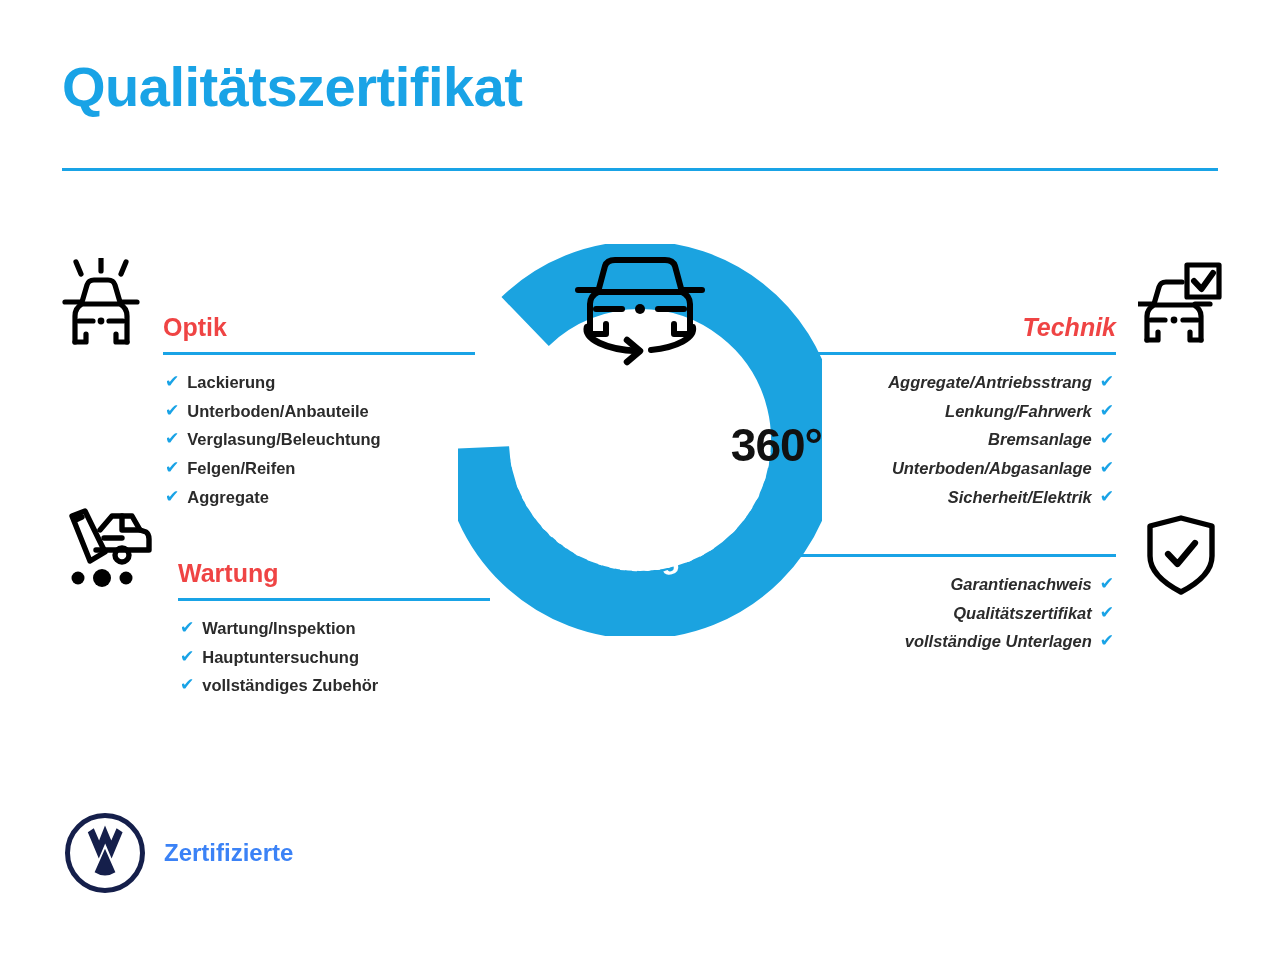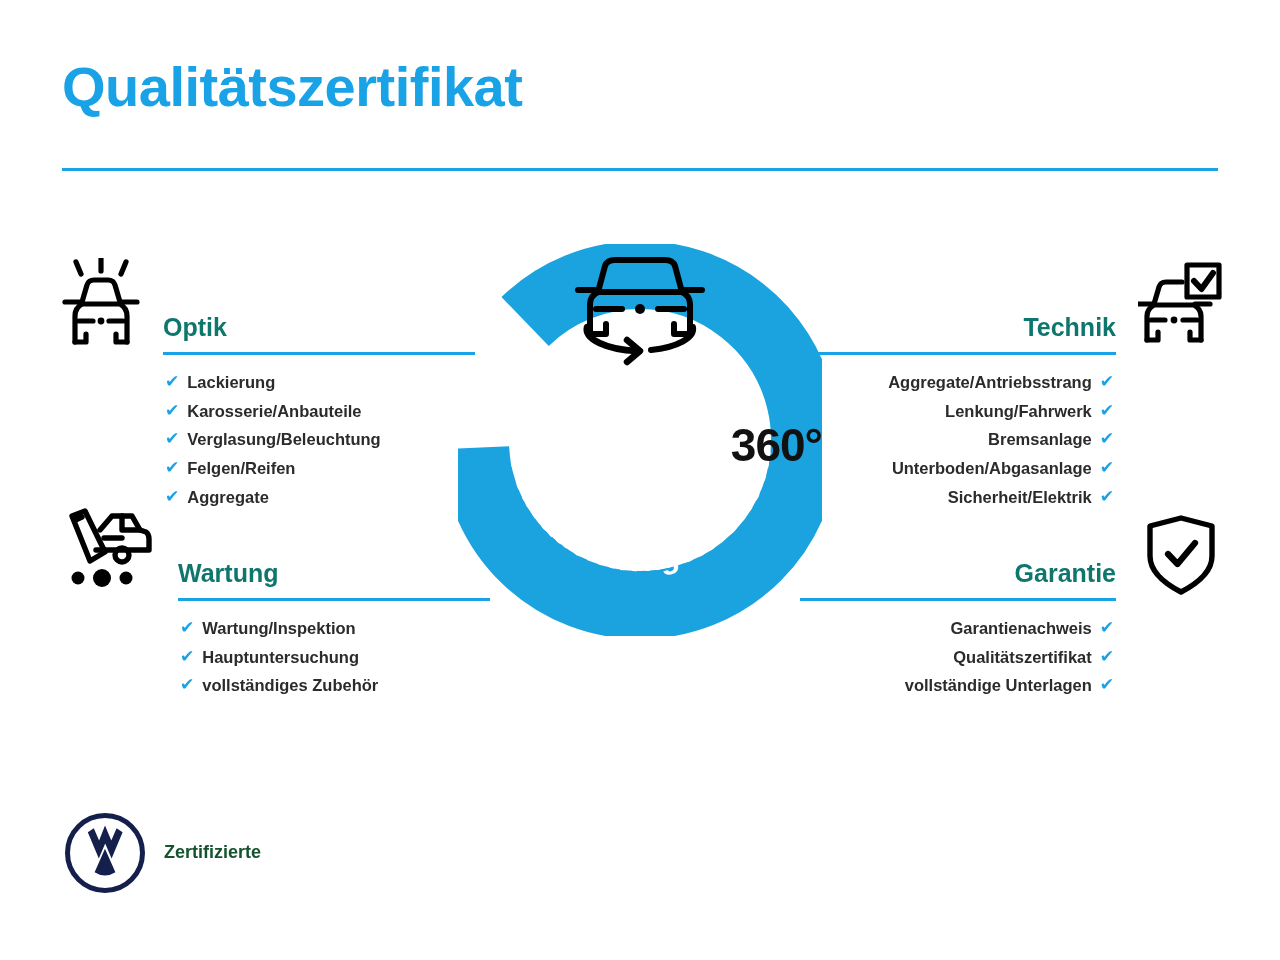--- a/index.html
+++ b/index.html
@@ -49,21 +49,21 @@
     position: absolute;
   }
   .block .head-row {
     display: flex;
     align-items: flex-end;
     height: 44px;
   }
   .block .sec-title {
     font-size: 25px;
     font-weight: 700;
-    color: #0f766e;
+    color: #ef4444;
     line-height: 1;
     white-space: nowrap;
   }
   .block .sec-rule {
     height: 3px;
     background: #19a3e6;
     margin-top: 12px;
   }
   .block .items {
     margin-top: 17px;
@@ -89,21 +89,21 @@
     transform: translateY(-1px);
   }
 
   
   .block.left { width: 312px; }
   .block.left .head-row { justify-content: flex-start; }
   .block.left .items { align-items: flex-start; padding-left: 2px; }
   .block.left .sec-rule { width: 312px; }
 
   
-  .block.right { width: 316px; text-align: right; }
+  .block.right { width: 316px; text-align: right; font-style: italic; }
   .block.right .head-row { justify-content: flex-end; }
   .block.right .items { align-items: flex-end; padding-right: 2px; }
   .block.right .sec-rule { width: 316px; }
   .block.right .item { flex-direction: row; }
 
   
   #block-optik   { left: 163px;  top: 296px; }
   #block-wartung { left: 178px;  top: 542px; }
   #block-technik { left: 800px;  top: 296px; }
   #block-garantie{ left: 800px;  top: 542px; }
@@ -144,24 +144,24 @@
   .footer {
     position: absolute;
     left: 64px;
     top: 812px;
     display: flex;
     align-items: center;
     gap: 18px;
   }
   .vw-mark { flex: 0 0 auto; }
   .vw-text {
-    font-size: 18px;
+    font-size: 24px;
     font-weight: 700;
     line-height: 1.32;
-    color: #14532d;
+    color: #3b82f6;
     white-space: nowrap;
   }
 </style>
 </head>
 <body>
 
 <div class="page">
 
   <div class="page-title">Qualitätszertifikat</div>
   <div class="header-rule"></div>
@@ -237,21 +237,21 @@
       <span class="sec-title">Optik</span>
     </div>
     <div class="sec-rule"></div>
     <div class="items">
       <div class="item">
         <span class="check">✔</span>
         <span>Lackierung</span>
       </div>
       <div class="item">
         <span class="check">✔</span>
-        <span>Karosserie/Anbauteile</span>
+        <span>Unterboden/Anbauteile</span>
       </div>
       <div class="item">
         <span class="check">✔</span>
         <span>Verglasung/Beleuchtung</span>
       </div>
       <div class="item">
         <span class="check">✔</span>
         <span>Felgen/Reifen</span>
       </div>
       <div class="item">
@@ -305,23 +305,20 @@
         <span class="check">✔</span>
       </div>
       <div class="item">
         <span>Sicherheit/Elektrik</span>
         <span class="check">✔</span>
       </div>
     </div>
   </div>
 
   <div class="block right" id="block-garantie">
-    <div class="head-row">
-      <span class="sec-title">Garantie</span>
-    </div>
     <div class="sec-rule"></div>
     <div class="items">
       <div class="item">
         <span>Garantienachweis</span>
         <span class="check">✔</span>
       </div>
       <div class="item">
         <span>Qualitätszertifikat</span>
         <span class="check">✔</span>
       </div>

